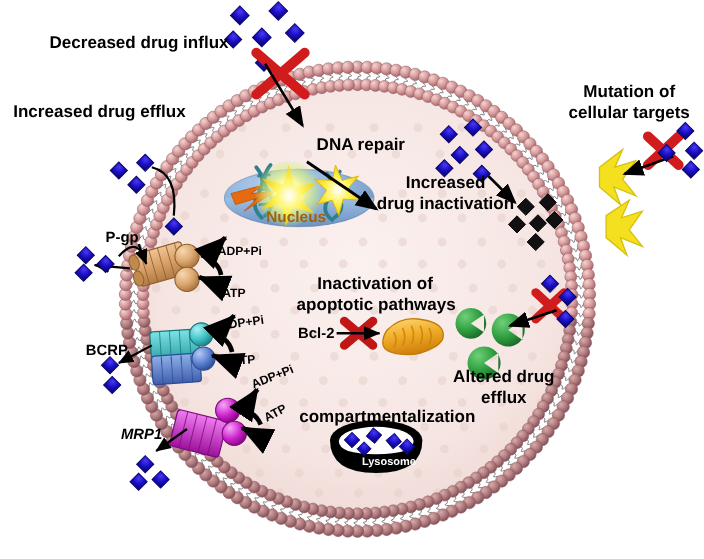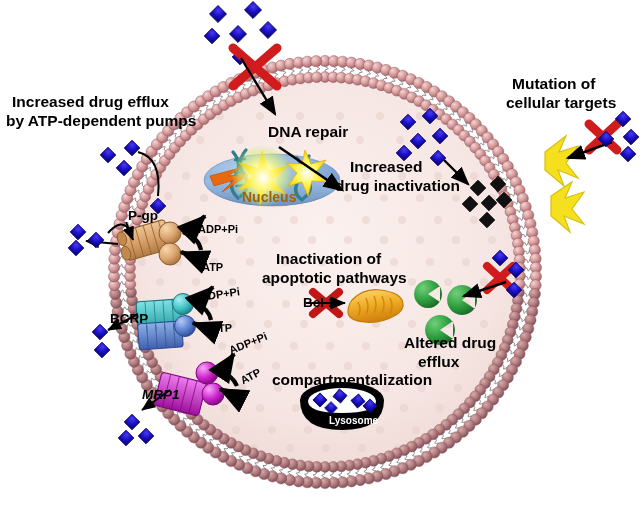--- a/index.html
+++ b/index.html
@@ -2,23 +2,23 @@
 <html><head>
 <meta charset="utf-8">
 <style>
   html,body{margin:0;padding:0;background:#ffffff;}
   body{width:640px;height:508px;overflow:hidden;
        font-family:"Liberation Sans",sans-serif;}
   #stage{position:relative;width:640px;height:508px;background:#fff;}
   svg#scene{position:absolute;left:0;top:0;width:640px;height:508px;}
   .lbl{position:absolute;font-family:"Liberation Sans",sans-serif;
        font-weight:bold;color:#000;line-height:1.12;white-space:pre;}
-  .lbl.c{}
+  .lbl.c{text-align:center;}
   .big{font-size:15.5px;}
-  .mid{font-size:13.5px;margin-left:32px;}
+  .mid{font-size:13.5px;}
   .sm{font-size:11px;font-weight:bold;}
   .ital{font-style:italic;}
   .nuc{font-size:14px;font-weight:bold;color:#a16207;}
   .lyso{font-size:10px;font-weight:bold;color:#ffffff;}
 </style>
 </head>
 <body>
 
 <div id="stage">
 
@@ -943,23 +943,23 @@
     <line x1="612" y1="142" x2="568" y2="158" stroke="#000" stroke-width="2.4" marker-end="url(#ahw)"></line>
   </g>
   <g fill="url(#gDrug)" stroke="#0a0570" stroke-width="0.9">
     <rect x="-5.5" y="-5.5" width="11" height="11" transform="translate(623,119) rotate(45)"></rect>
     <rect x="-5.5" y="-5.5" width="11" height="11" transform="translate(606,139) rotate(45)"></rect>
     <rect x="-5.5" y="-5.5" width="11" height="11" transform="translate(631,137) rotate(45)"></rect>
     <rect x="-5.5" y="-5.5" width="11" height="11" transform="translate(628,154) rotate(45)"></rect>
   </g>
 </svg>
 
+<div class="lbl big" style="left:45px;top:31px;">Decreased drug influx</div>
 
 <div class="lbl big" style="left:12px;top:93px;">Increased drug efflux</div>
-<div class="lbl big" style="left:6px;top:112px;">by ATP-dependent pumps</div>
 
 <div class="lbl big c" style="left:512px;top:75px;width:120px;">Mutation of</div>
 <div class="lbl big c" style="left:506px;top:94px;width:132px;">cellular targets</div>
 
 <div class="lbl big c" style="left:268px;top:123px;width:120px;">DNA repair</div>
 
 <div class="lbl big c" style="left:350px;top:158px;width:110px;">Increased</div>
 <div class="lbl big c" style="left:335px;top:177px;width:140px;">drug inactivation</div>
 
 <div class="lbl big c" style="left:276px;top:250px;width:130px;">Inactivation of</div>

